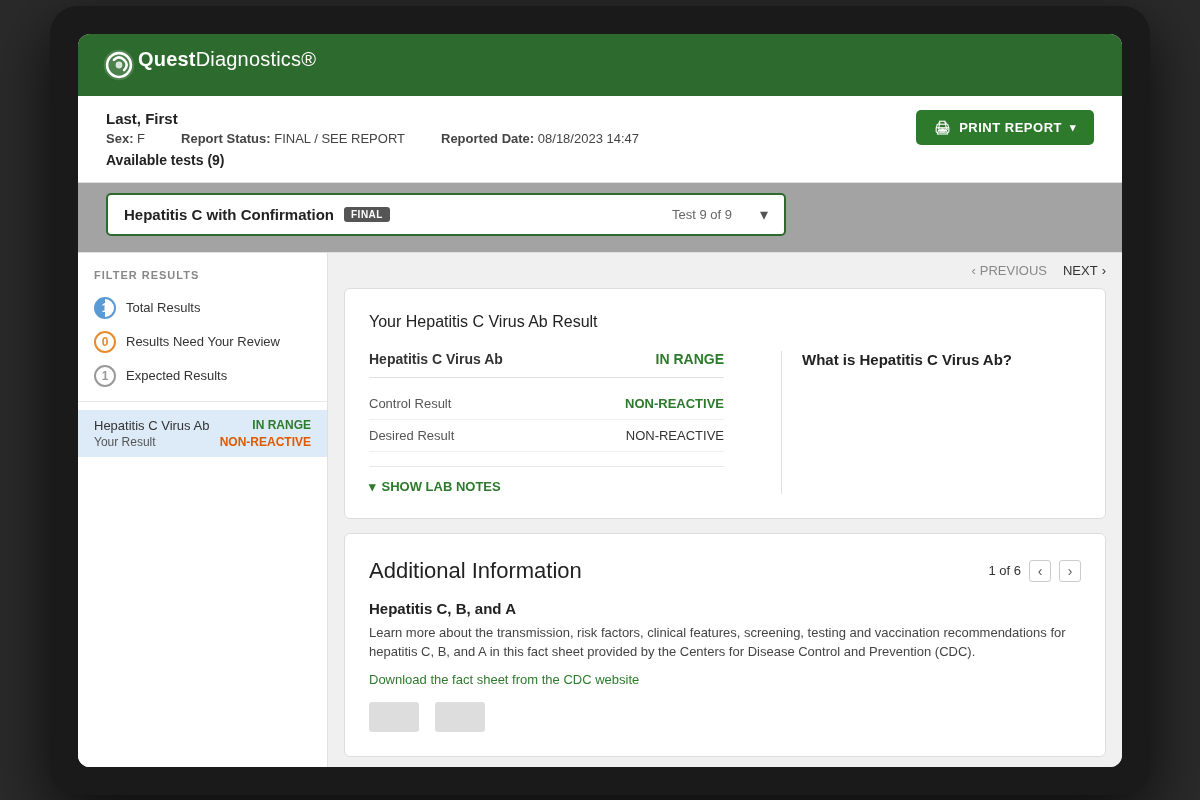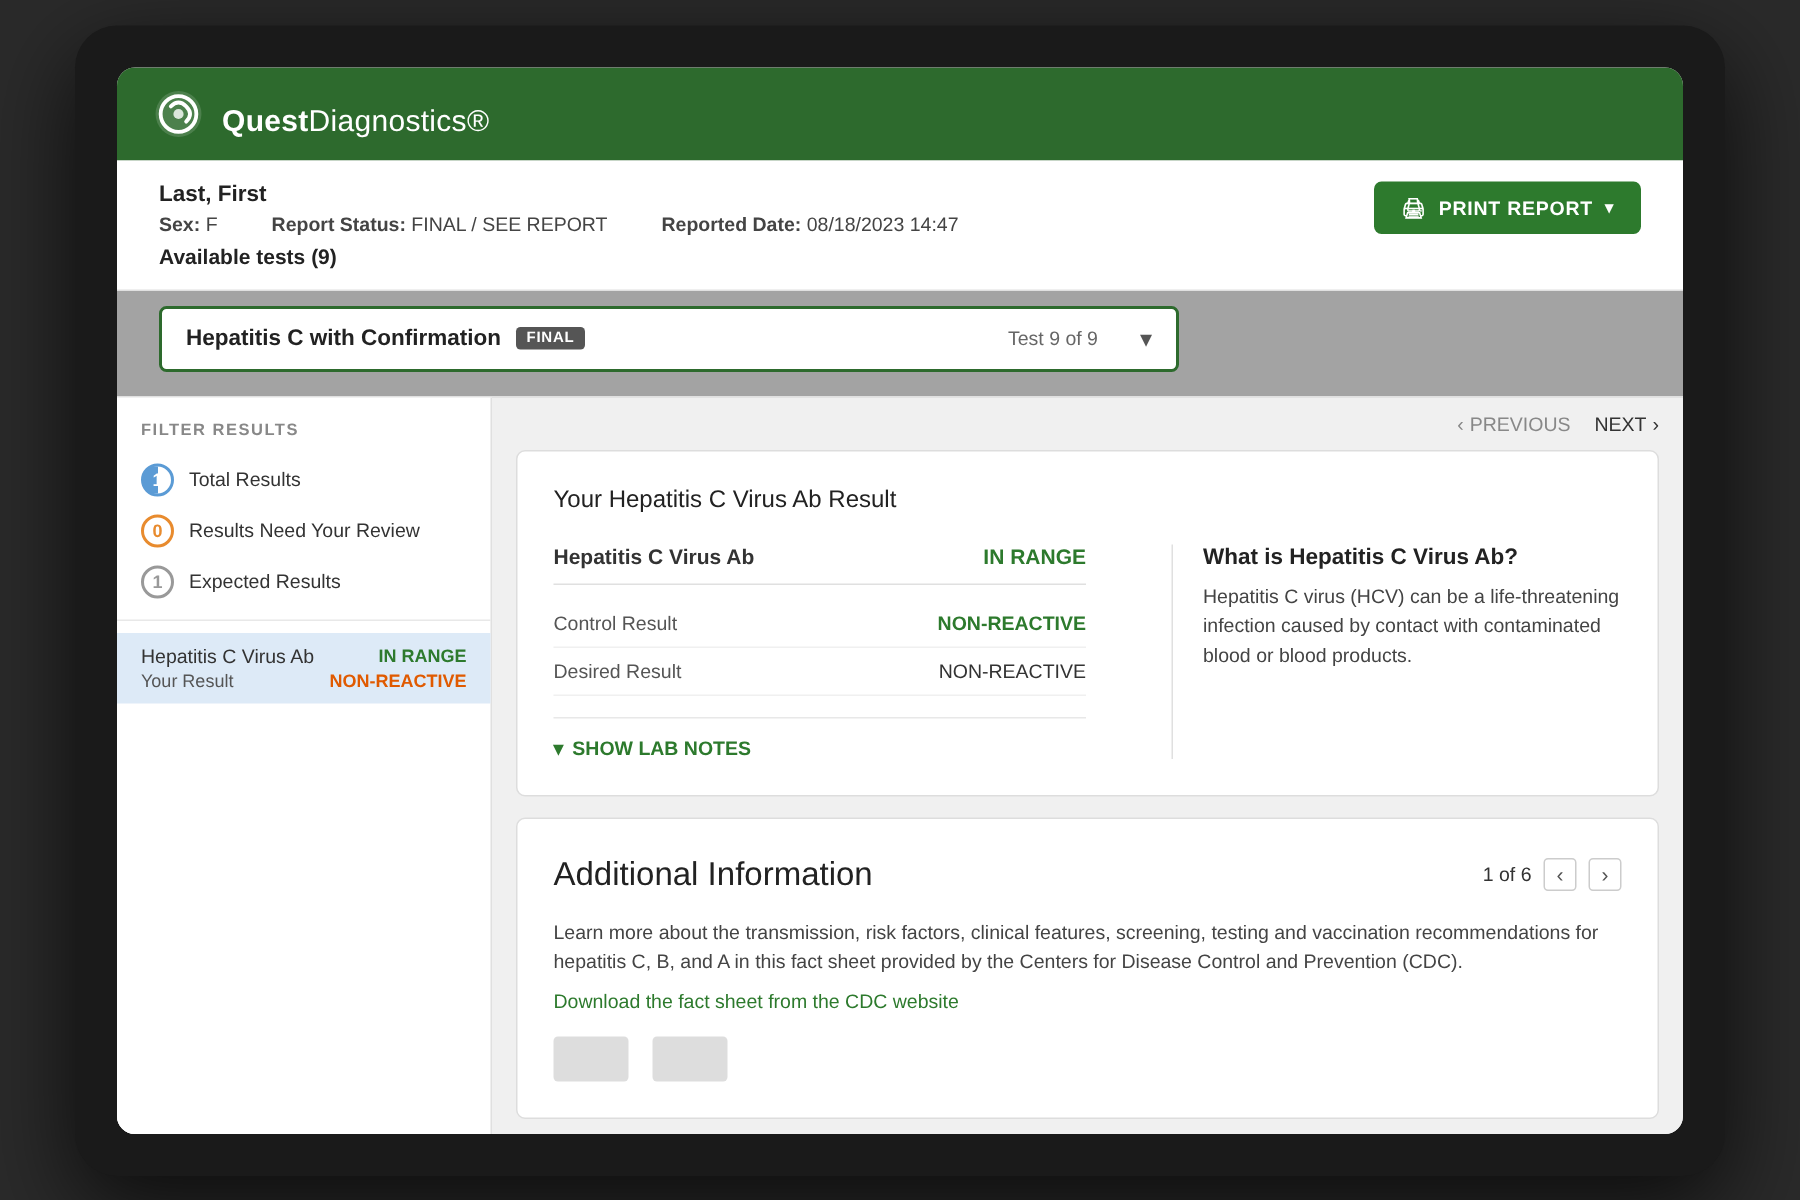--- a/index.html
+++ b/index.html
@@ -26,22 +26,22 @@
     }
     
     .header {
       background: #2d6a2d;
       padding: 14px 24px;
       display: flex;
       align-items: center;
     }
     .logo-area {
       display: flex;
-      align-items: flex-end;
-      gap: 12px;
+      align-items: flex-start;
+      gap: 2px;
     }
     .logo-icon {
       width: 34px;
       height: 34px;
     }
     .logo-text {
       color: white;
       font-size: 20px;
       font-weight: 400;
       letter-spacing: 0.2px;
@@ -526,34 +526,34 @@
                 <span class="label">Desired Result</span>
                 <span class="value">NON-REACTIVE</span>
               </div>
               <div class="show-lab-notes">
                 <span>▾</span>
                 <span>SHOW LAB NOTES</span>
               </div>
             </div>
             <div class="info-box">
               <div class="info-box-title">What is Hepatitis C Virus Ab?</div>
-              <div class="info-box-text">Hepatitis C virus (HCV) can be a life-threatening infection caused by contact with contaminated blood or blood products.</div>
             </div>
           </div>
         </div>
 
         <div class="additional-card">
           <div class="additional-card-header">
             <div class="additional-card-title">Additional Information</div>
             <div class="pagination">
               <span>1 of 6</span>
               <div class="pagination-btn">‹</div>
               <div class="pagination-btn">›</div>
             </div>
           </div>
+          <div class="info-section-title">Hepatitis C, B, and A</div>
           <div class="info-section-text">Learn more about the transmission, risk factors, clinical features, screening, testing and vaccination recommendations for hepatitis C, B, and A in this fact sheet provided by the Centers for Disease Control and Prevention (CDC).</div>
           <a class="info-link">Download the fact sheet from the CDC website</a>
           <div class="logos-row">
             <div class="logo-placeholder"></div>
             <div class="logo-placeholder"></div>
           </div>
         </div>
 
       </div>
     </div>

